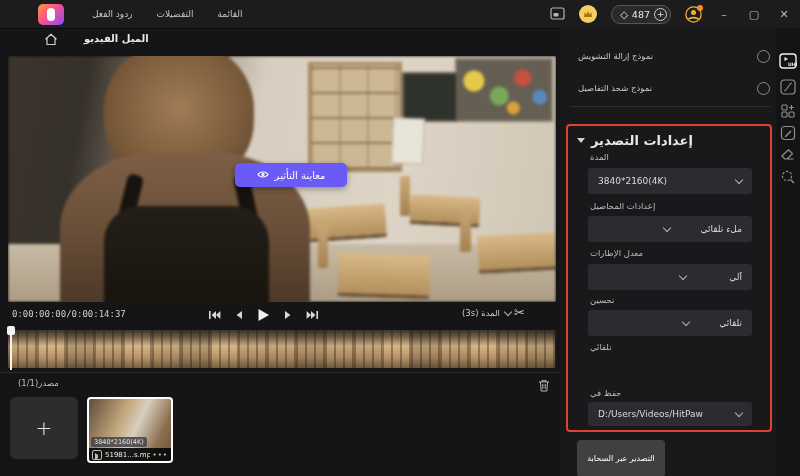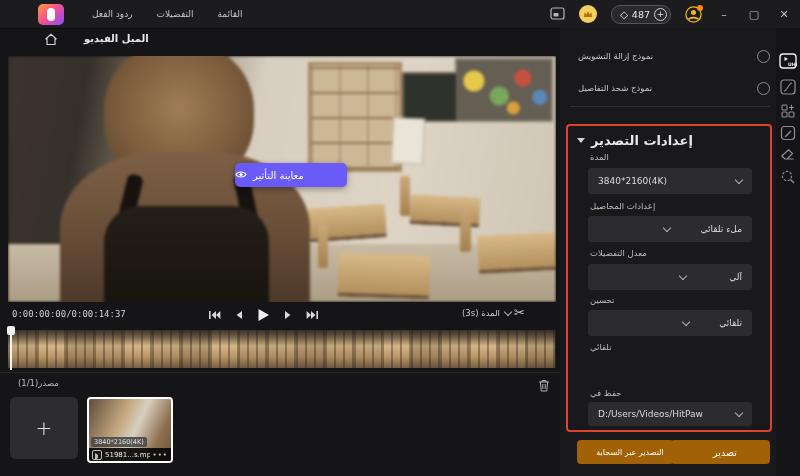--- a/index.html
+++ b/index.html
@@ -51,21 +51,21 @@
        background-image:radial-gradient(circle at 18% 35%,#e6c84b 0 10px,transparent 11px),
                         radial-gradient(circle at 45% 60%,#79a75b 0 9px,transparent 10px),
                         radial-gradient(circle at 70% 30%,#c85040 0 8px,transparent 9px),
                         radial-gradient(circle at 88% 62%,#5a88b8 0 7px,transparent 8px),
                         radial-gradient(circle at 60% 80%,#d8a13c 0 6px,transparent 7px);}
   .flip{position:absolute;left:384px;top:62px;width:30px;height:44px;background:#e9e4d8;border:1px solid #b6ad9b;transform:rotate(3deg);}
   .desk{position:absolute;background:linear-gradient(#d8b987,#b3905d);border-bottom:4px solid #6d5336;border-radius:3px;}
   .chairback{position:absolute;background:linear-gradient(#caa878,#a3804f);border-radius:2px;}
 
   #effect-btn{position:absolute;left:227px;top:107px;width:112px;height:24px;border-radius:5px;background:#6a5bf7;
-              display:flex;align-items:center;gap:6px;color:#fff;font-size:10px;
+              display:flex;align-items:center;justify-content:center;gap:6px;color:#fff;font-size:10px;
               box-shadow:0 2px 6px rgba(0,0,0,.35);}
 
   
   #transport{position:absolute;left:0;top:302px;width:560px;height:26px;display:flex;align-items:center;}
   #timecode{position:absolute;left:12px;top:7px;font-family:"DejaVu Sans Mono",monospace;font-size:9px;color:#cfcfcf;}
   #controls{position:absolute;left:208px;top:2px;display:flex;align-items:center;gap:14px;height:22px;}
   .tbtn{display:flex;align-items:center;justify-content:center;}
   #dur-dd{position:absolute;left:462px;top:6px;display:flex;align-items:center;gap:5px;color:#cccccc;font-size:8.5px;}
   #cut-btn{position:absolute;left:514px;top:3px;font-size:13px;color:#cccccc;}
 
@@ -110,22 +110,22 @@
   #export-header span{font-size:13px;font-weight:bold;color:#e8e8e8;}
   .fld-label{position:absolute;left:22px;font-size:8.5px;color:#bdbdbd;}
   .dd{position:absolute;left:20px;width:164px;height:26px;background:#2b2b30;border-radius:3px;display:flex;
       align-items:center;padding:0 10px;box-sizing:border-box;color:#dcdcdc;font-size:9px;gap:6px;}
   .dd .val{flex:1;direction:ltr;text-align:left;white-space:nowrap;overflow:hidden;}
   .dd.rtl{justify-content:flex-end;}
   .dd.rtl .val{flex:0 1 auto;direction:rtl;text-align:right;margin-left:24px;}
   .chev{width:5px;height:5px;border-right:1.4px solid #b5b5b5;border-bottom:1.4px solid #b5b5b5;
         transform:rotate(45deg);margin-top:-3px;flex:0 0 auto;}
 
-  .panel-btn{position:absolute;top:440px;height:24px;background:#a16207;border-radius:4px;color:#fff;
-             display:flex;align-items:center;justify-content:center;padding-left:9px;}
+  .panel-btn{position:absolute;top:440px;height:37px;background:#404040;border-radius:4px;color:#fff;
+             display:flex;align-items:center;justify-content:center;}
   #btn-cloud{left:577px;width:88px;font-size:8px;}
   #btn-export{left:671px;width:90px;font-size:9.5px;}
 
   
   #rail{position:absolute;left:776px;top:28px;width:24px;height:448px;background:#141416;}
   .rail-ic{position:absolute;left:3px;width:18px;height:18px;display:flex;align-items:center;justify-content:center;}
 </style>
 </head>
 <body>
 
@@ -316,21 +316,21 @@
       <span class="val">3840*2160(4K)</span>
       <span class="chev"></span>
     </div>
 
     <span class="fld-label" style="top:75px;">إعدادات المحاصيل</span>
     <div class="dd rtl" style="top:90px;">
       <span class="chev"></span>
       <span class="val">ملء تلقائي</span>
     </div>
 
-    <span class="fld-label" style="top:122px;">معدل التفضيلات</span>
+    <span class="fld-label" style="top:122px;">معدل الإطارات</span>
     <div class="dd rtl" style="top:138px;gap:19px;">
       <span class="chev"></span>
       <span class="val">آلي</span>
     </div>
 
     <span class="fld-label" style="top:169px;">تحسين</span>
     <div class="dd rtl" style="top:184px;">
       <span class="chev"></span>
       <span class="val">تلقائي</span>
     </div>
@@ -338,21 +338,20 @@
     <span class="fld-label" style="top:216px;">تلقائي</span>
 
     <span class="fld-label" style="top:262px;">حفظ في</span>
     <div class="dd ltr" style="top:276px;height:24px;">
       <span class="val">D:/Users/Videos/HitPaw</span>
       <span class="chev"></span>
     </div>
   </div>
 
   <div class="panel-btn" id="btn-cloud">التصدير عبر السحابة</div>
-  <div class="panel-btn" id="btn-export">تصدير</div>
 
   <div id="rail">
     <span class="rail-ic" style="top:24px;">
       <svg width="18" height="16" viewBox="0 0 18 16">
           <rect x="1" y="1" width="16" height="14" rx="3" fill="none" stroke="#f0f0f0" stroke-width="1.4"></rect>
           <path d="M5.5 4 L9 6 L5.5 8 Z" fill="#f0f0f0"></path>
           <text x="9" y="13" font-size="4.6" font-weight="bold" fill="#f0f0f0" font-family="DejaVu Sans">UHD</text>
         </svg>
     </span>
     <span class="rail-ic" style="top:50px;">

